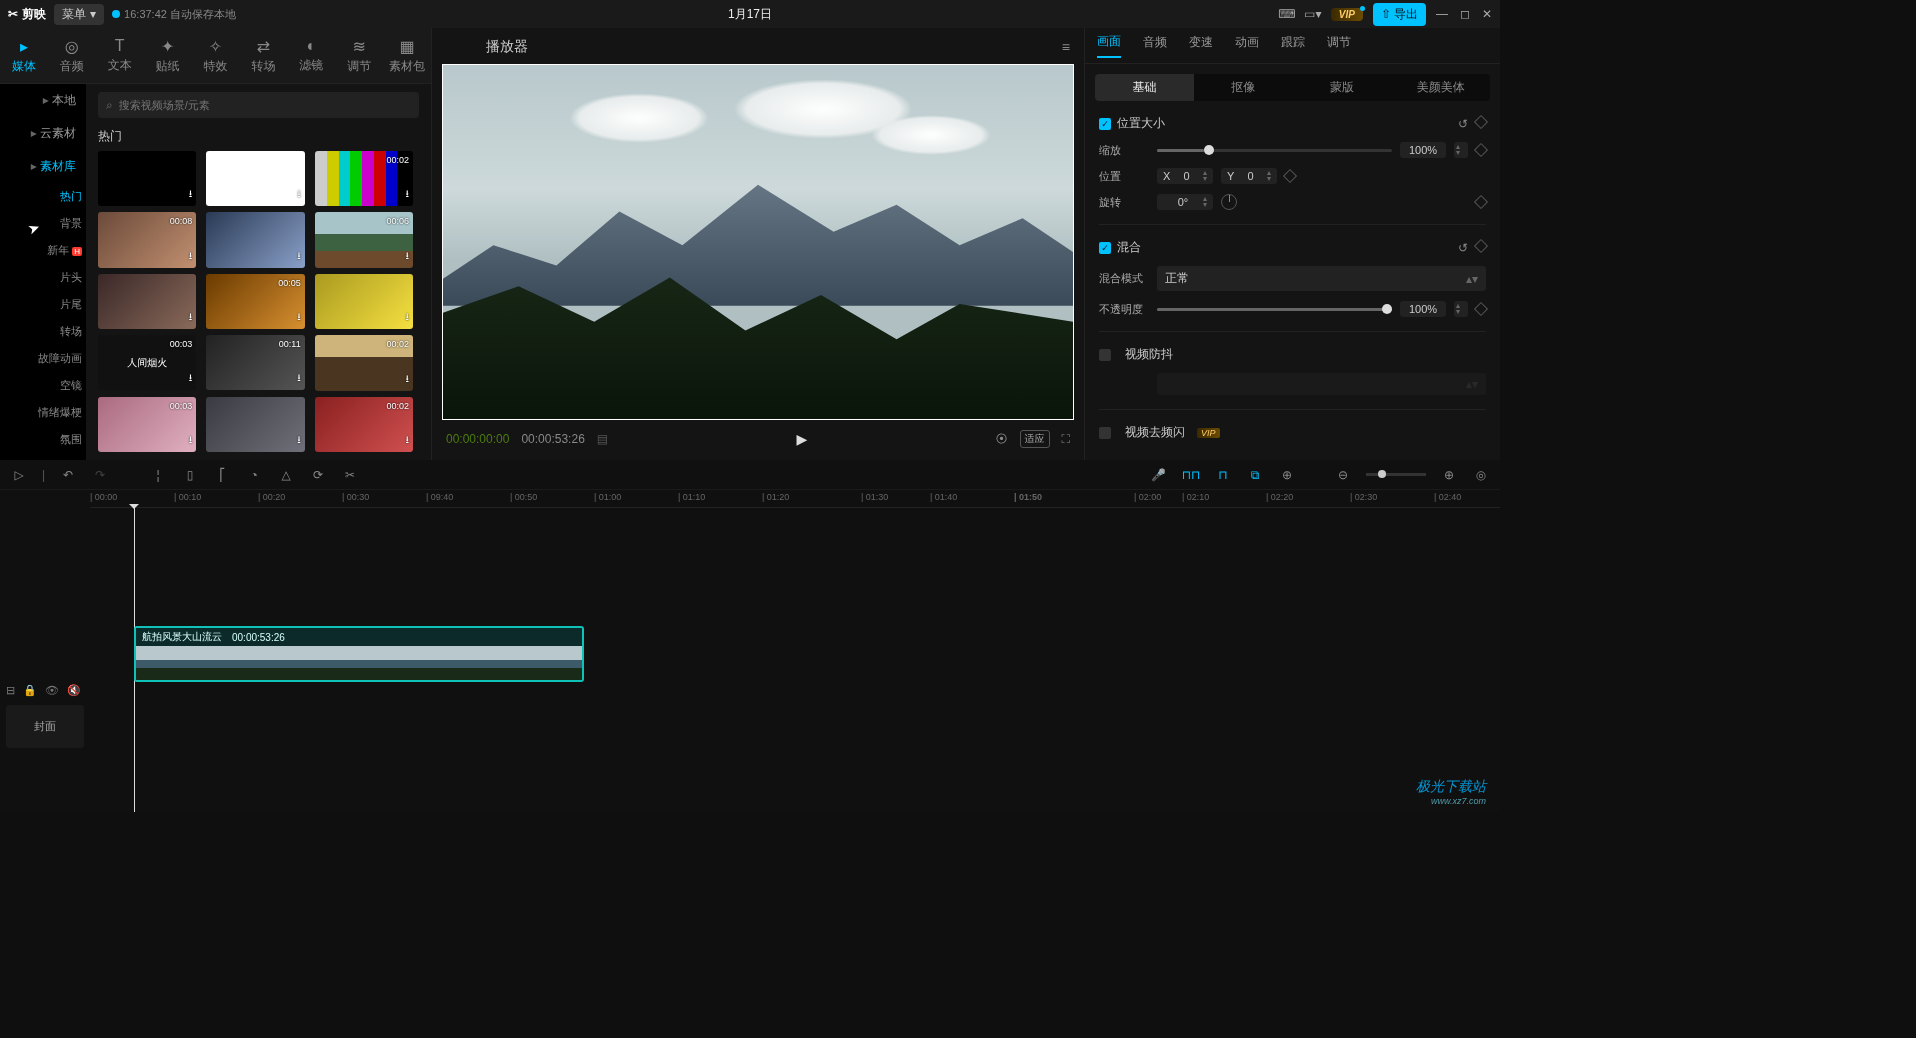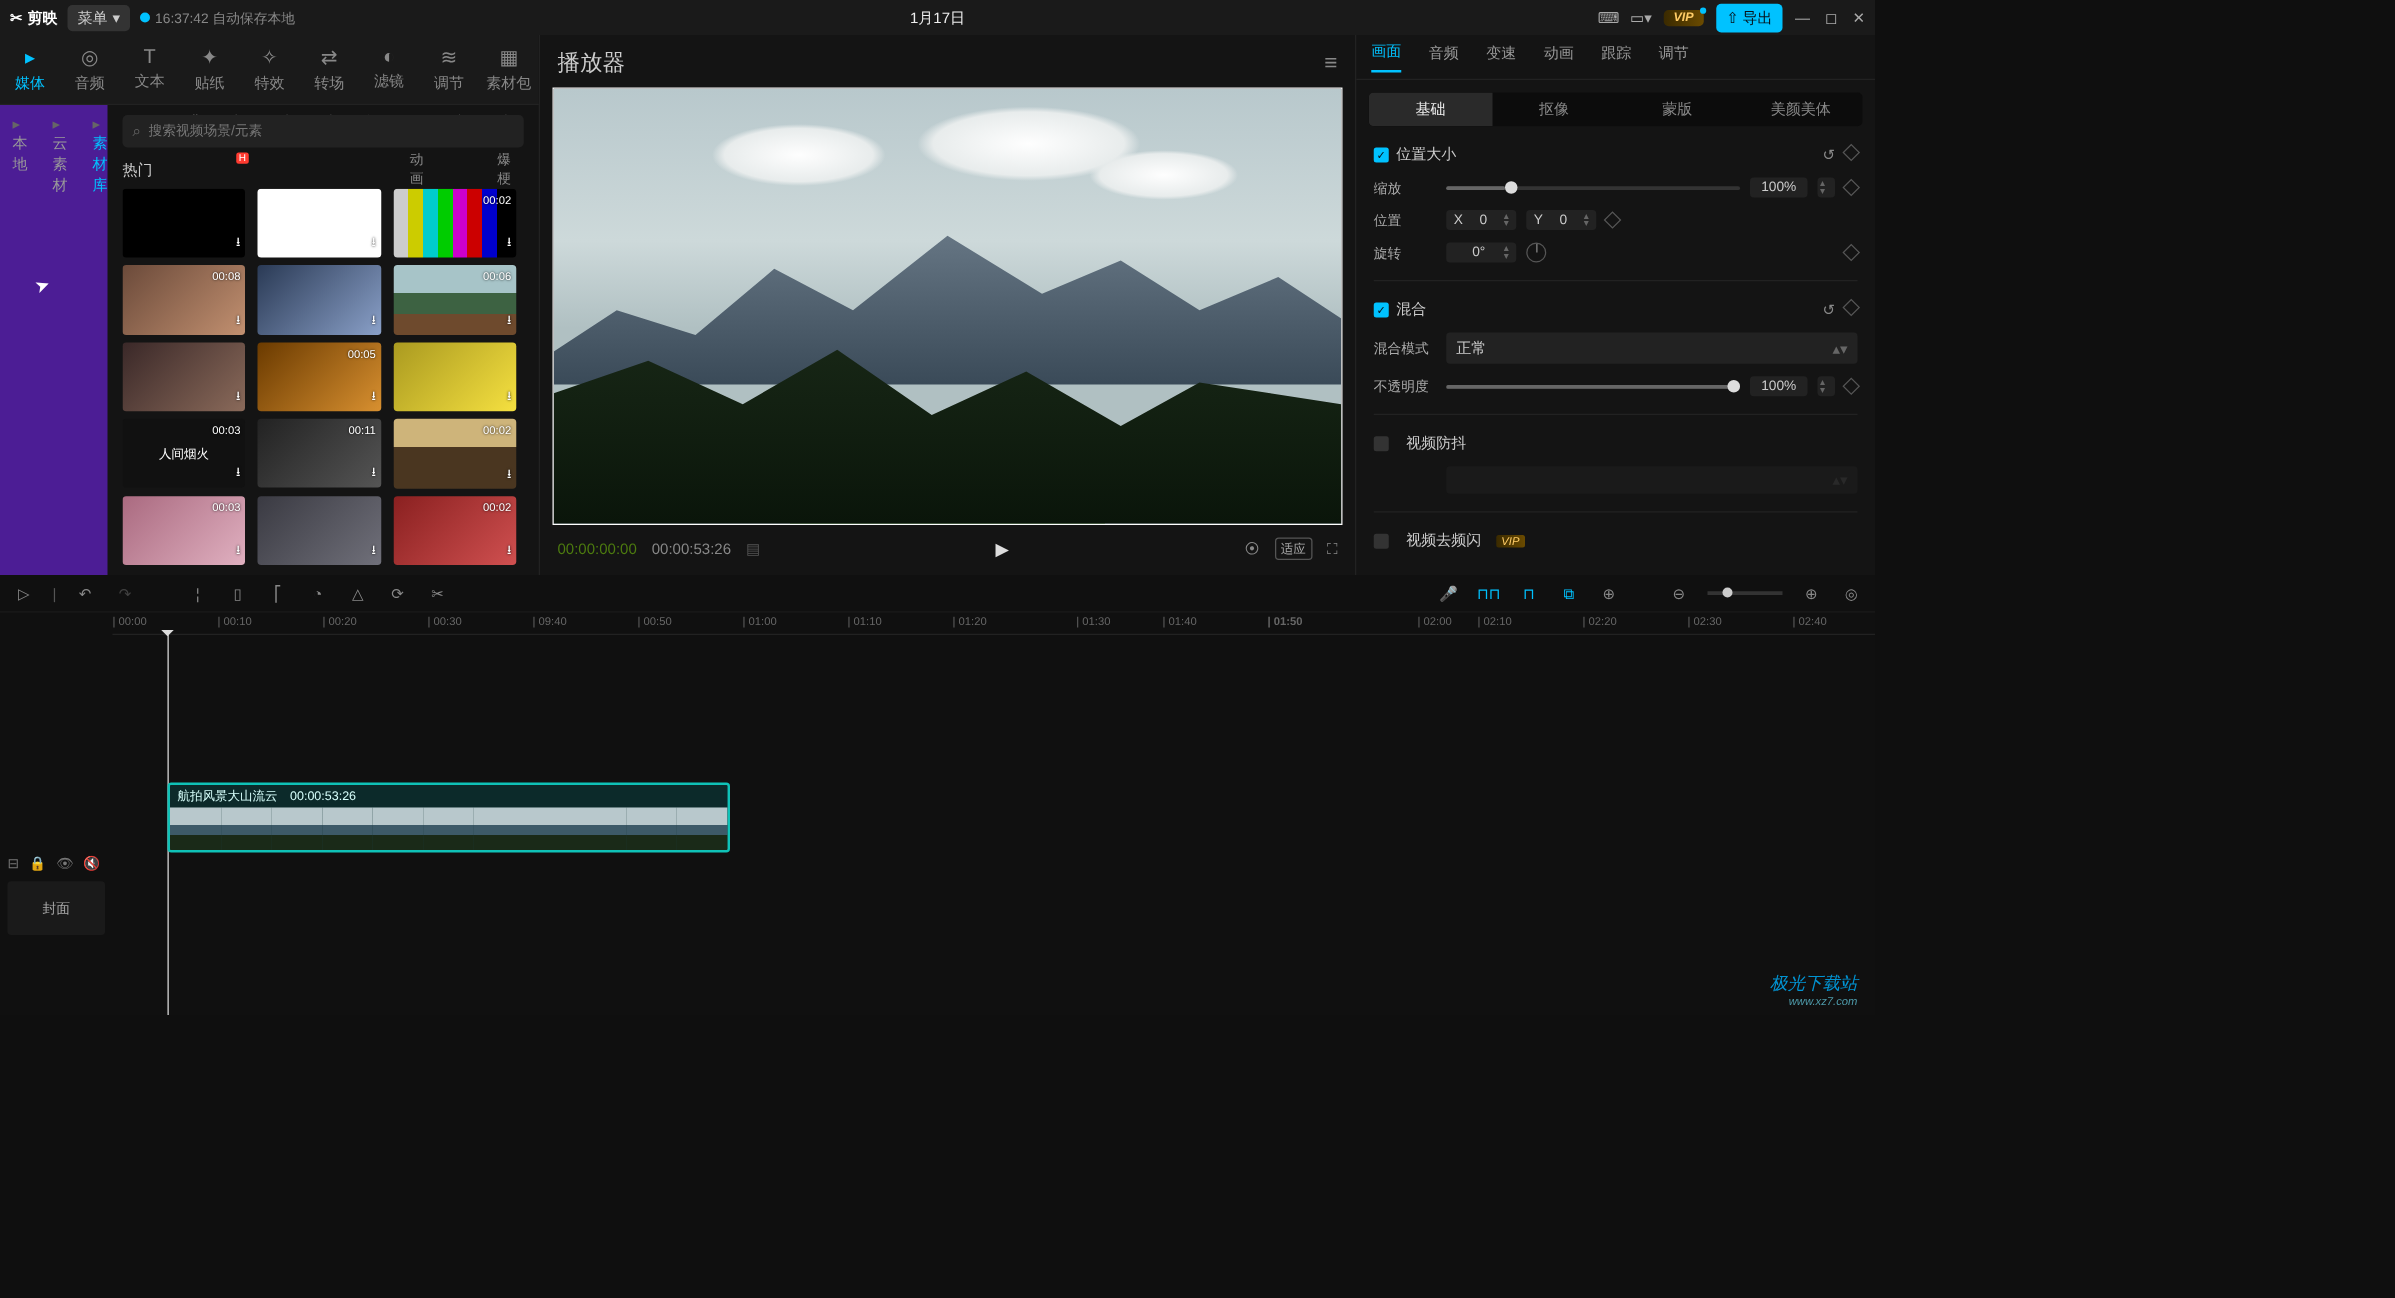--- a/index.html
+++ b/index.html
@@ -17,21 +17,21 @@
   .win-ctrl{display:flex;gap:12px;color:#aaa;}
   .icon-btn{width:16px;height:16px;display:inline-flex;align-items:center;justify-content:center;cursor:pointer;color:#aaa;}
   .top-panels{display:flex;height:432px;}
   
   .lib-panel{width:432px;background:#141414;display:flex;flex-direction:column;border-right:1px solid #222;}
   .lib-tabs{display:flex;height:56px;background:#1a1a1a;border-bottom:1px solid #222;}
   .lib-tab{flex:1;display:flex;flex-direction:column;align-items:center;justify-content:center;gap:2px;color:#888;cursor:pointer;}
   .lib-tab.active{color:#00c2ff;}
   .lib-tab .ico{font-size:16px;}
   .lib-body{flex:1;display:flex;overflow:hidden;}
-  .lib-side{width:86px;background:#4c1d95;display:flex;flex-direction:row;}
+  .lib-side{width:86px;background:#000000;display:flex;flex-direction:column;align-items:flex-end;}
   .lib-side-item{padding:8px 10px;color:#999;cursor:pointer;font-size:12px;}
   .lib-side-item.expand::before{content:'▸ ';color:#666;}
   .lib-side-item.active{color:#00c2ff;}
   .lib-side-sub{padding:6px 4px 6px 20px;color:#888;cursor:pointer;font-size:11px;}
   .lib-side-sub.active{color:#00c2ff;}
   .lib-side-sub .hot{background:#ff3b30;color:#fff;font-size:8px;border-radius:2px;padding:0 2px;margin-left:3px;}
   .lib-main{flex:1;display:flex;flex-direction:column;padding:8px 12px;overflow:hidden;}
   .search-box{background:#222;border-radius:4px;padding:6px 8px;display:flex;align-items:center;gap:6px;color:#666;}
   .search-box input{background:transparent;border:none;outline:none;color:#ccc;flex:1;font-size:11px;}
   .section-title{margin:10px 0 6px;color:#ccc;font-size:12px;}
@@ -50,21 +50,21 @@
   .t-orange{background:linear-gradient(135deg,#6a3a00,#d89030);text-align:center;}
   .t-yellow{background:linear-gradient(135deg,#aa9a20,#f5e040);}
   .t-text{background:#111;display:flex;align-items:center;justify-content:center;color:#fff;font-size:10px;text-align:center;}
   .t-open{background:linear-gradient(135deg,#222,#555);}
   .t-suit{background:linear-gradient(#ceb47a 0 40%,#4a3620 40% 100%);}
   .t-pink{background:linear-gradient(135deg,#aa6a80,#e0b0c0);}
   .t-dark{background:linear-gradient(135deg,#3a3a42,#70707a);}
   .t-red{background:linear-gradient(135deg,#8a2020,#d05050);}
   
   .player-panel{flex:1;background:#141414;display:flex;flex-direction:column;padding:6px;}
-  .player-header{display:flex;align-items:center;justify-content:space-between;padding:4px 8px;font-size:18px;color:#ccc;}
+  .player-header{display:flex;align-items:center;justify-content:space-between;padding:4px 8px;font-size:14px;color:#ccc;margin-left:40px;}
   .player-view{flex:1;margin:4px;border:1px solid #fff;position:relative;background:#000;overflow:hidden;}
   .sky{position:absolute;inset:0;background:linear-gradient(#b8c8cc 0%,#cdd9da 35%,#b0c0c2 55%);}
   .mtn-far{position:absolute;left:0;right:0;bottom:32%;height:38%;background:linear-gradient(#6a7a88,#3a4a58);clip-path:polygon(0 80%,8% 55%,18% 70%,28% 30%,38% 55%,50% 10%,62% 45%,72% 25%,82% 55%,92% 35%,100% 60%,100% 100%,0 100%);}
   .mtn-dark{position:absolute;left:0;right:0;bottom:0;height:50%;background:linear-gradient(#1a2a18,#0a150a);clip-path:polygon(0 40%,12% 25%,24% 45%,36% 20%,48% 50%,60% 30%,72% 55%,82% 35%,100% 45%,100% 100%,0 100%);}
   .valley{position:absolute;left:30%;right:30%;bottom:0;height:18%;background:linear-gradient(#6a8a50,#4a6a3a);}
   .cloud{position:absolute;background:radial-gradient(#fefefe,#e8ecec 60%,transparent 70%);border-radius:50%;}
   .player-controls{display:flex;align-items:center;padding:6px 8px;gap:12px;color:#888;}
   .time-cur{color:#4d7c0f;}
   .player-center{flex:1;display:flex;justify-content:center;}
   .play-btn{color:#ddd;font-size:14px;}

